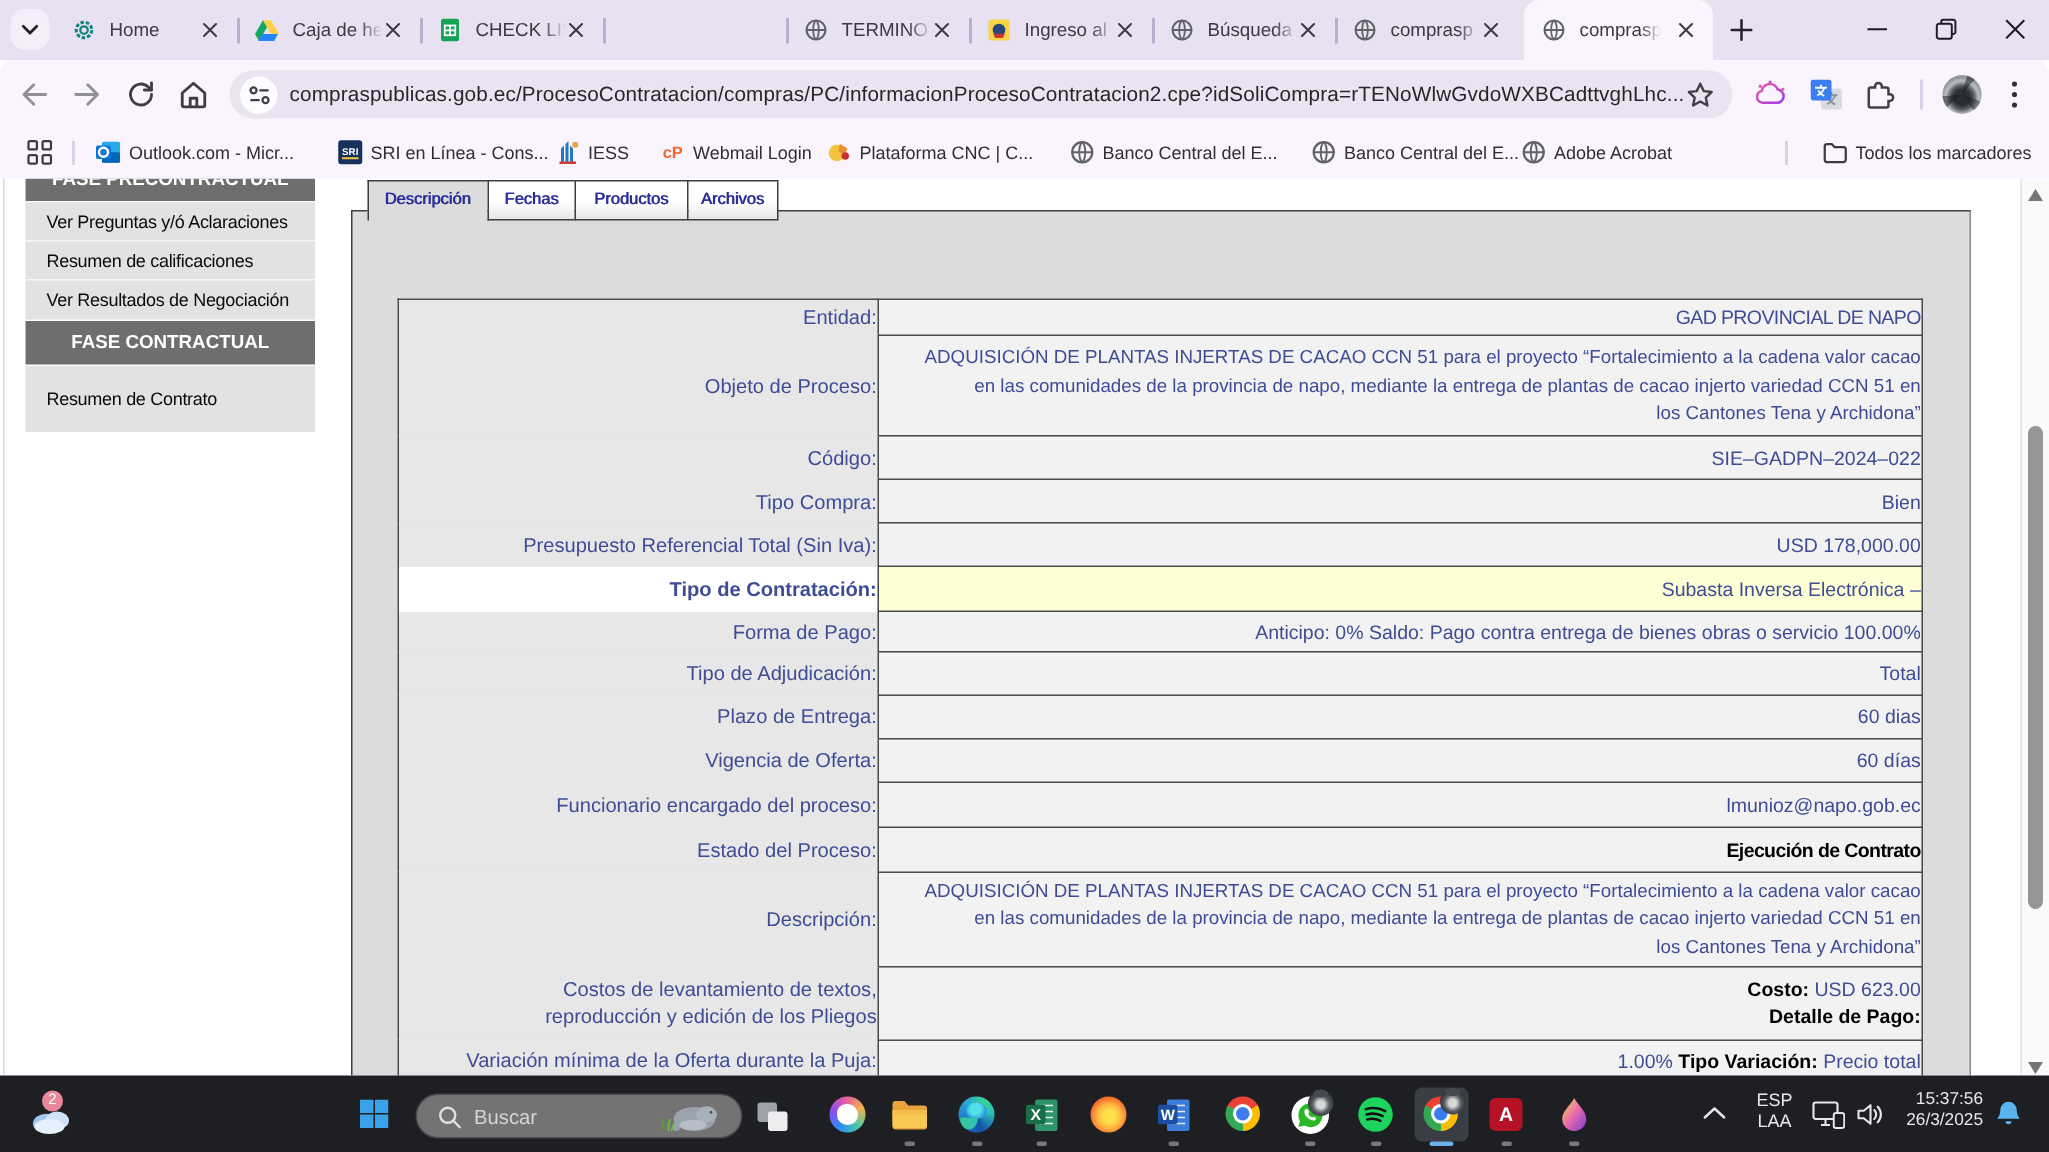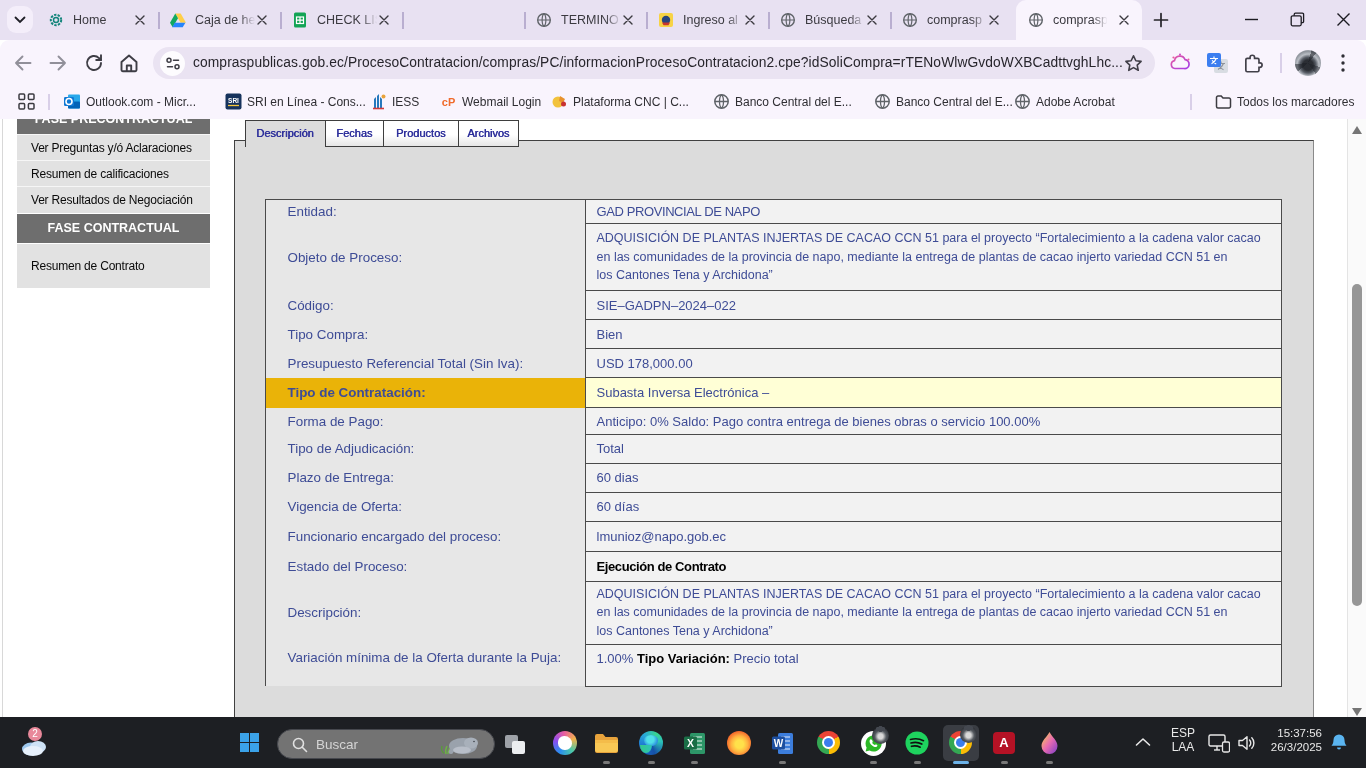--- a/index.html
+++ b/index.html
@@ -40,24 +40,24 @@
 .sbhead { background:#6e6e6e; color:#fff; font-weight:bold; font-size:12.5px; text-align:center; overflow:hidden; }
 .sbitem { background:#e2e2e2; color:#0a0a0a; font-size:12px; letter-spacing:-0.2px; padding-left:14px; display:flex; align-items:center; white-space:nowrap; overflow:hidden; }
 
 
 .ptab { position:absolute; top:1px; height:26.5px; color:#2b2d9a; font-size:11px; text-shadow:0.5px 0 0 #2b2d9a; text-align:center; line-height:25px; background:linear-gradient(#ffffff 55%, #e6e6e6); border-top:1.5px solid #3e3e3e; border-bottom:1.5px solid #3e3e3e; }
 #panel { position:absolute; left:234px; top:20.5px; width:1080px; height:577.5px; background:#dcdcdc; border-left:1.5px solid #404040; border-top:1.5px solid #404040; border-right:1px solid #8a8a8a; }
 
 
 #ptitle { position:absolute; left:37px; top:36px; color:#fe0000; font-size:15px; letter-spacing:0.2px; }
 #dtable { position:absolute; left:29.5px; top:58.5px; width:1017px; border-collapse:collapse; table-layout:fixed; }
-#dtable td { border:1px solid #4a4a4a; font-size:13.4px; color:#3e4c96; vertical-align:middle; }
+#dtable td { border:1px solid #4a4a4a; font-size:13.4px; color:#3e4c96; vertical-align:middle;text-align:right; }
 #dtable td.lbl { border-top:none; border-bottom:none; background:#e7e7e7; width:320px; padding-left:22px; }
 #dtable td.val { background:#f2f2f2; padding-left:11px; font-size:13px; overflow:hidden; }
-#dtable tr.hl td.lbl { background:#eab308; font-weight:bold; }
+#dtable tr.hl td.lbl { background:#ffffff; font-weight:bold; }
 #dtable tr.hl td.val { background:#ffffd6; }
 .bk { color:#000; font-weight:bold; } #dtable td.bk, #dtable td .bk { color:#000; }
 
 
 #sbar { position:absolute; left:1347px; top:0; width:19px; height:598px; background:#fafafa; border-left:1px solid #e4e4e4; }
 #sthumb { position:absolute; left:4px; top:165px; width:10px; height:322px; background:#969696; border-radius:5px; }
 .sarrow { position:absolute; left:4px; width:0; height:0; }
 
 
 #taskbar { position:absolute; left:0; top:717px; width:1366px; height:51px; background:#1d1f23; }
@@ -444,20 +444,24 @@
               <td class="val">lmunioz@napo.gob.ec</td>
             </tr>
         <tr style="height:29.5px;">
               <td class="lbl">Estado del Proceso:</td>
               <td class="val bk" style="letter-spacing:-0.4px;">Ejecución de Contrato</td>
             </tr>
         <tr style="height:63px;">
               <td class="lbl">Descripción:</td>
               <td class="val" style="line-height:18.5px; white-space:nowrap; font-size:12.5px;">ADQUISICIÓN DE PLANTAS INJERTAS DE CACAO CCN 51 para el proyecto “Fortalecimiento a la cadena valor cacao<br>en las comunidades de la provincia de napo, mediante la entrega de plantas de cacao injerto variedad CCN 51 en<br>los Cantones Tena y Archidona”</td>
             </tr>
+        <tr style="height:49px;">
+              <td class="lbl" style="line-height:17.5px;">Costos de levantamiento de textos,<br>reproducción y edición de los Pliegos</td>
+              <td class="val" style="line-height:17.5px;"><span class="bk">Costo:</span> USD 623.00<br><span class="bk">Detalle de Pago:</span></td>
+            </tr>
         <tr style="height:42px;">
               <td class="lbl" style="vertical-align:top; padding-top:6px;">Variación mínima de la Oferta durante la Puja:</td>
               <td class="val" style="vertical-align:top; padding-top:6px;">1.00% <span class="bk">Tipo Variación:</span> Precio total</td>
             </tr>
       </tbody>
         </table>
     </div>
 
     <div class="ptab" style="left:244.5px; width:80px; background:#dcdcdc; border-bottom:none; border-left:1.5px solid #3e3e3e; height:26.5px;">Descripción</div>
     <div class="ptab" style="left:324.5px; width:58.5px; border-left:1.5px solid #3e3e3e;">Fechas</div>

